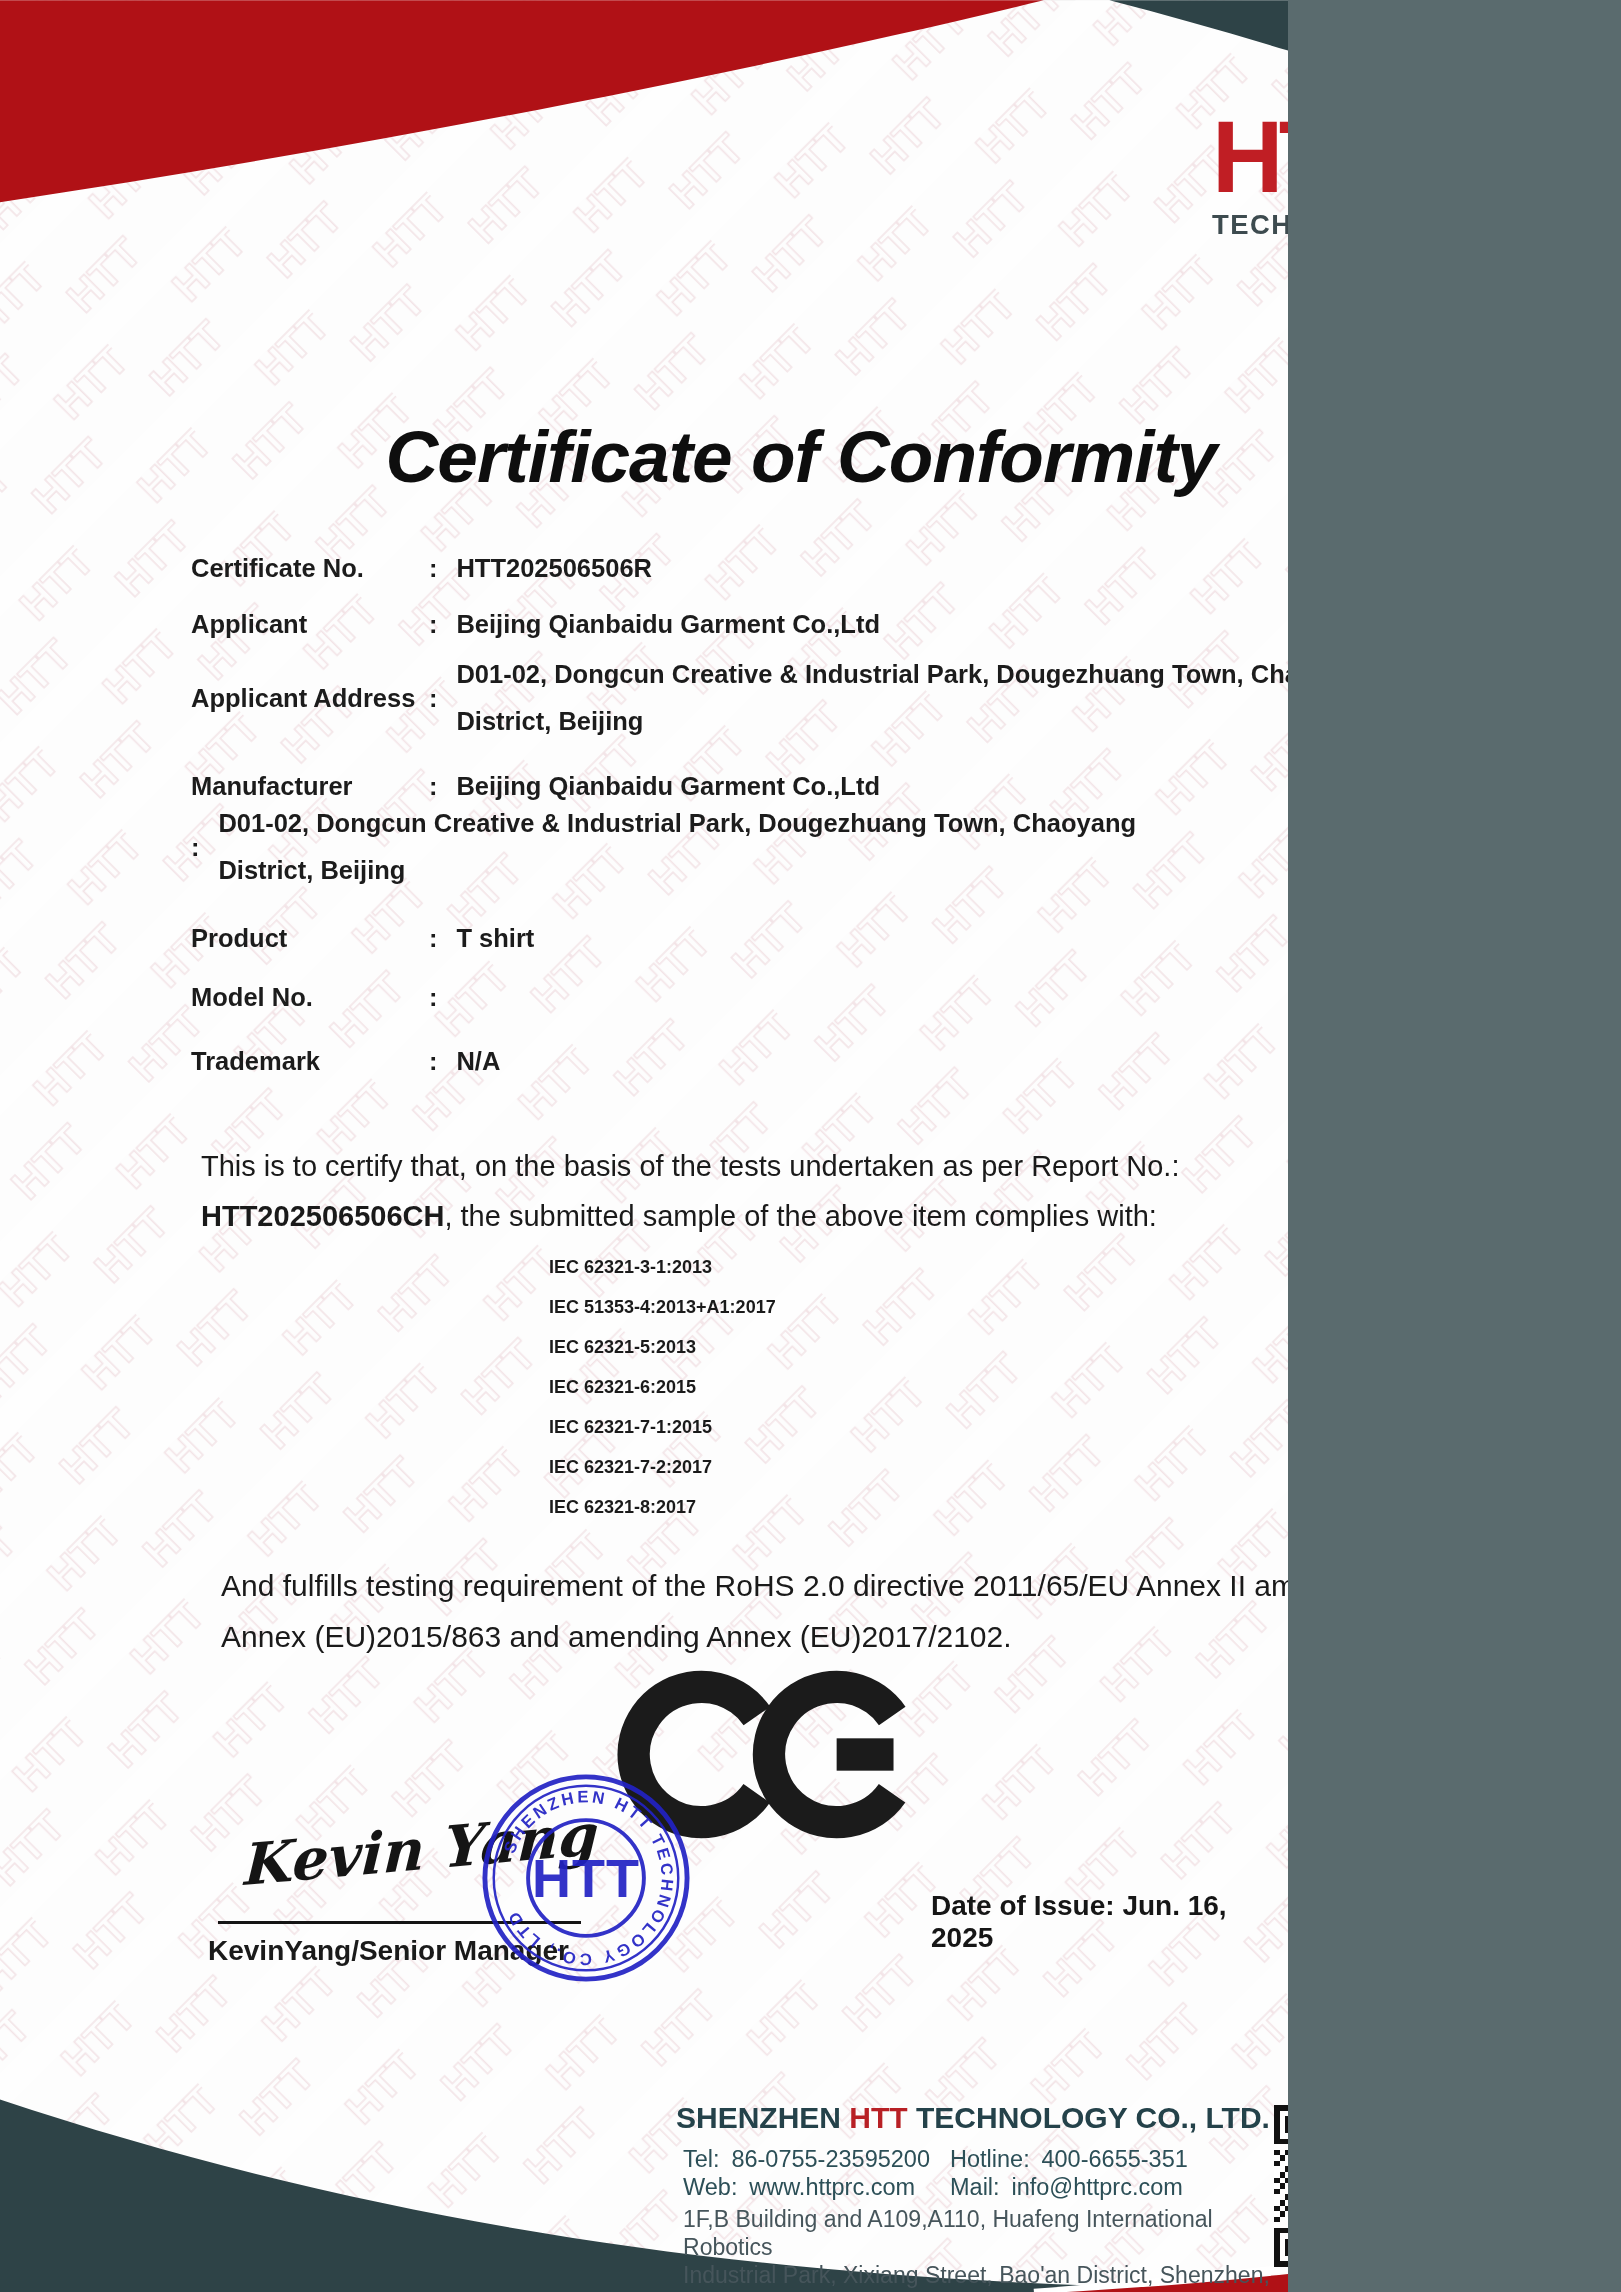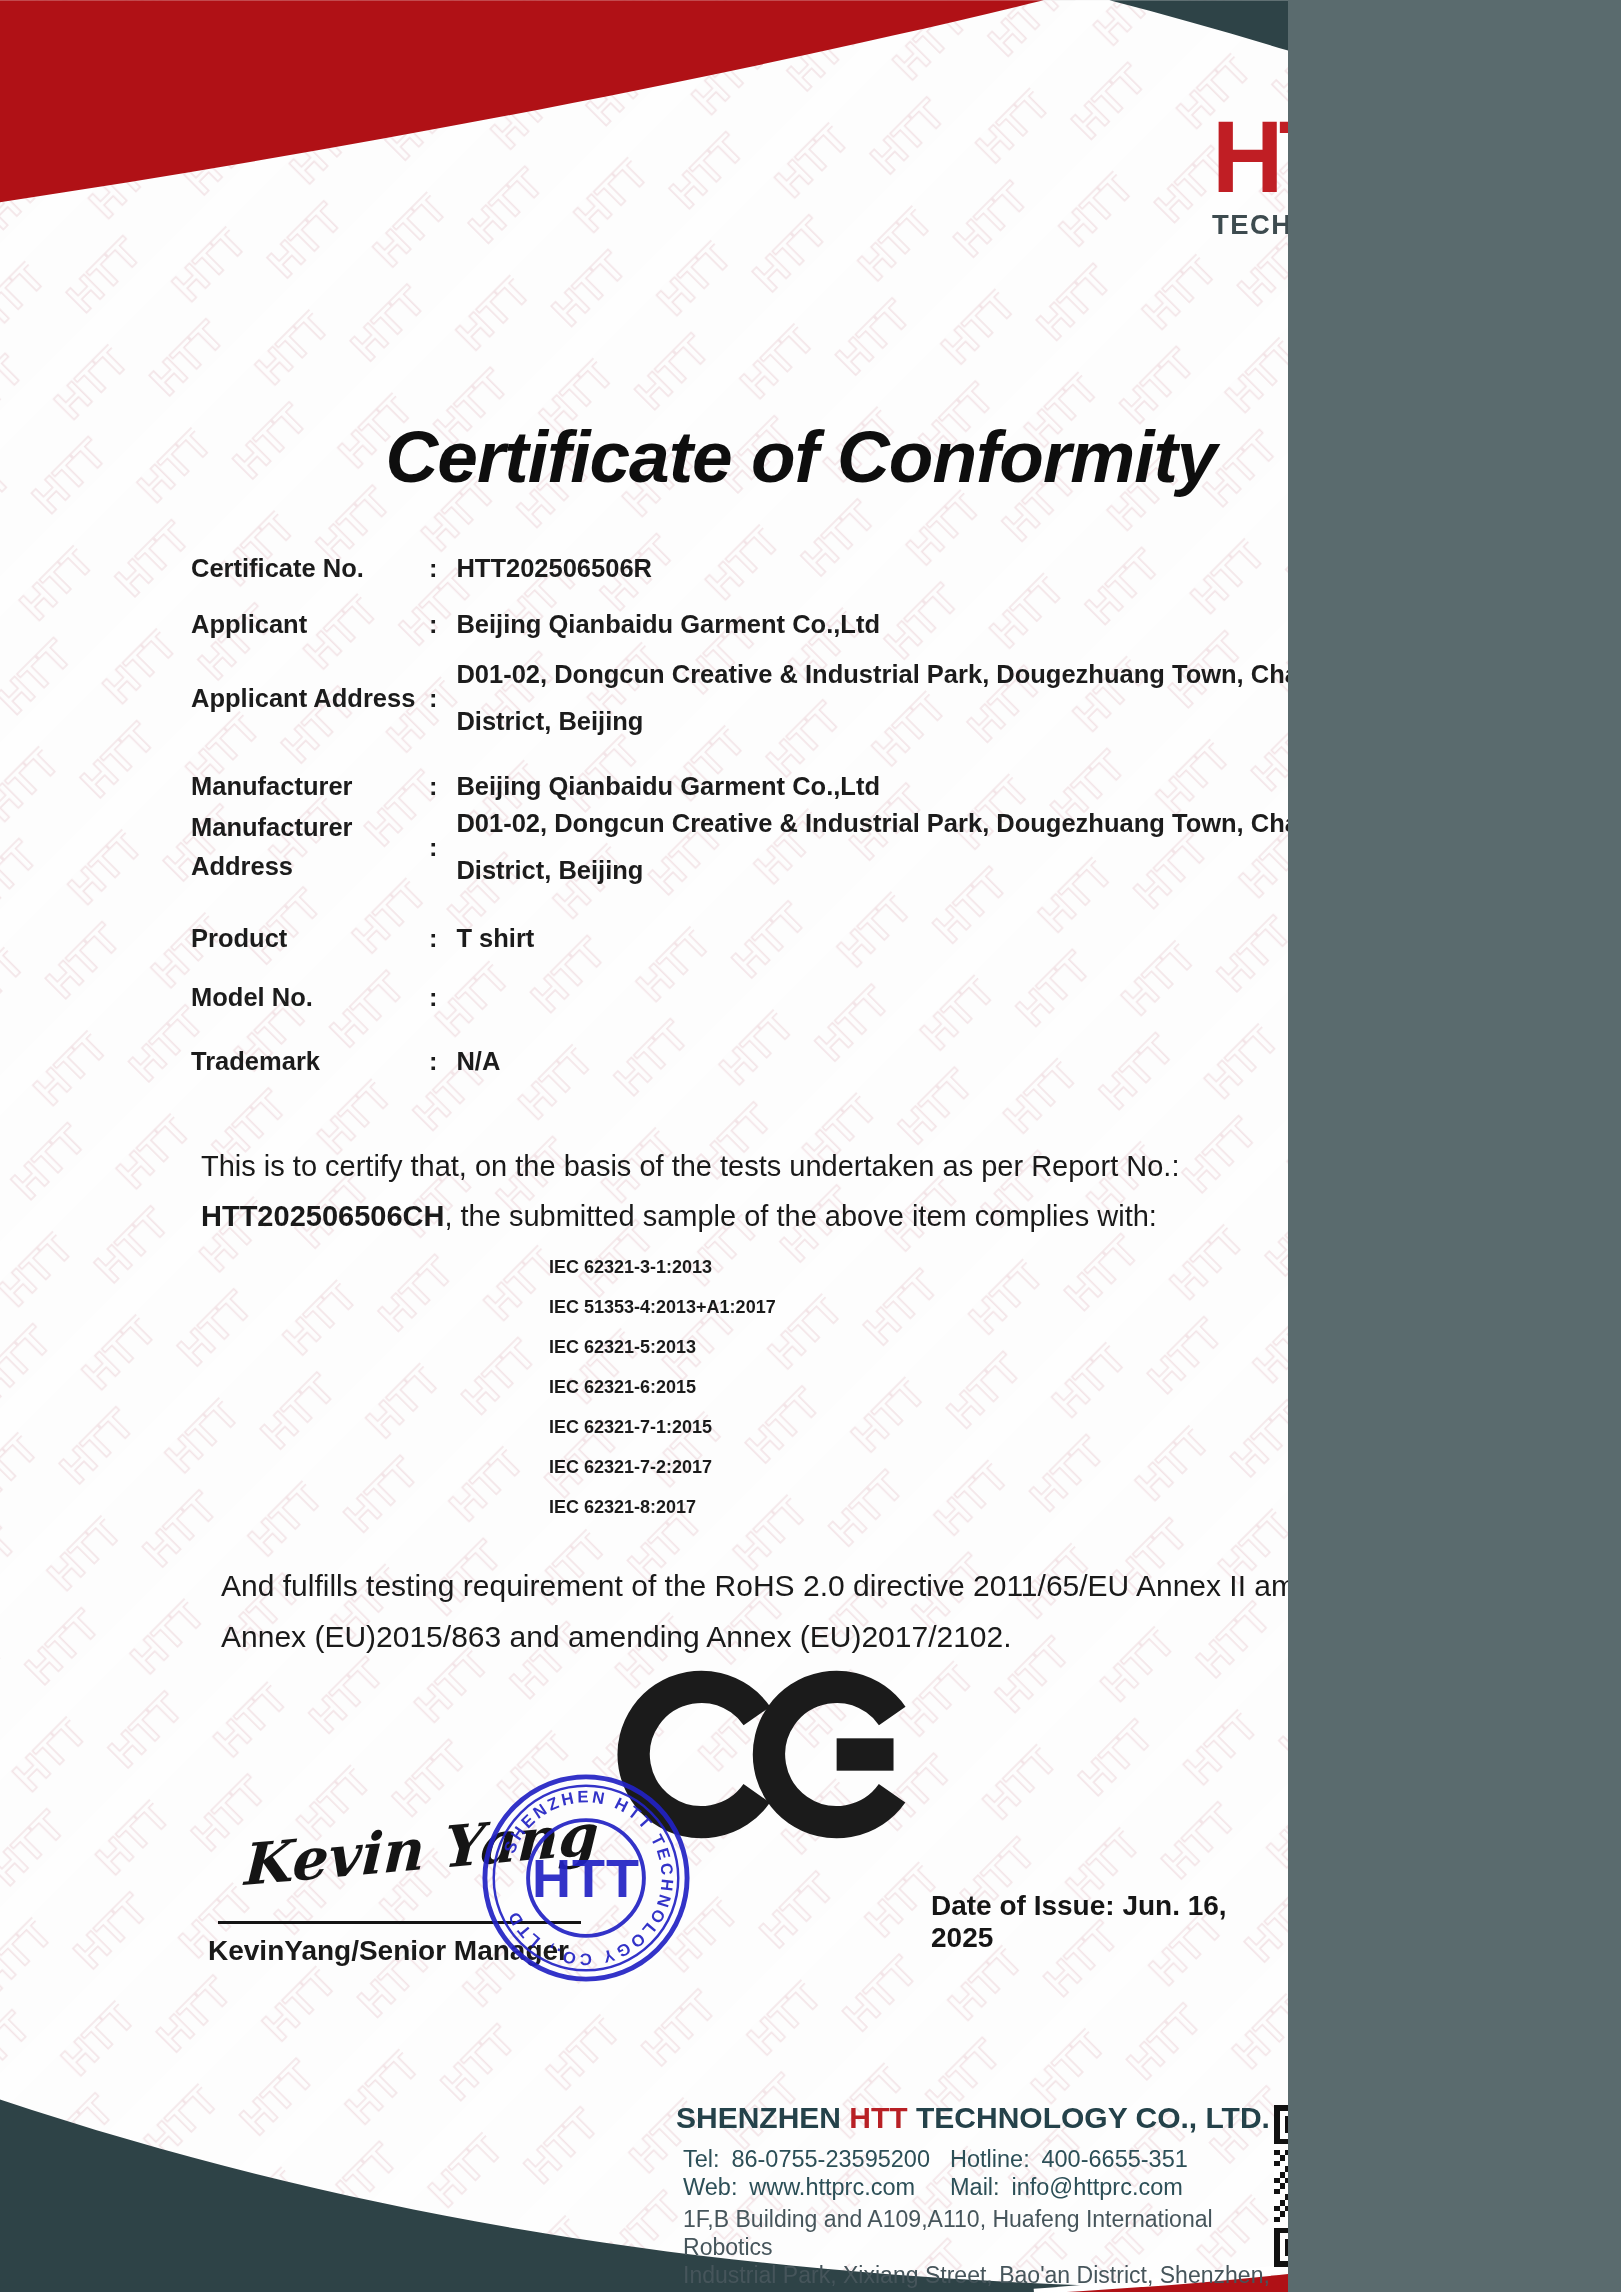--- a/index.html
+++ b/index.html
@@ -99,21 +99,20 @@
     <span class="f-label">Applicant Address</span>
     <span class="f-colon">:</span>
     <span class="f-value">D01-02, Dongcun Creative &amp; Industrial Park, Dougezhuang Town, Chaoyang District, Beijing</span>
   </div>
   <div class="field-row row-3">
     <span class="f-label">Manufacturer</span>
     <span class="f-colon">:</span>
     <span class="f-value">Beijing Qianbaidu Garment Co.,Ltd</span>
   </div>
   <div class="field-row row-4">
-    <span class="f-label">Manufacturer Address</span>
     <span class="f-colon">:</span>
     <span class="f-value">D01-02, Dongcun Creative &amp; Industrial Park, Dougezhuang Town, Chaoyang District, Beijing</span>
   </div>
   <div class="field-row row-5">
     <span class="f-label">Product</span>
     <span class="f-colon">:</span>
     <span class="f-value">T shirt</span>
   </div>
   <div class="field-row row-6">
     <span class="f-label">Model No.</span>

